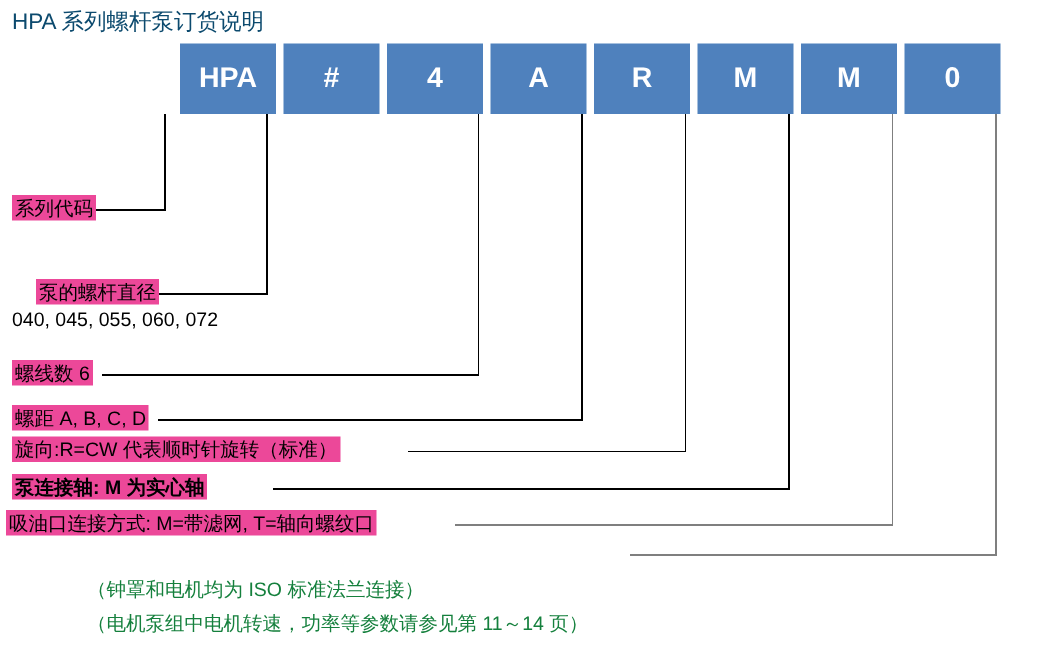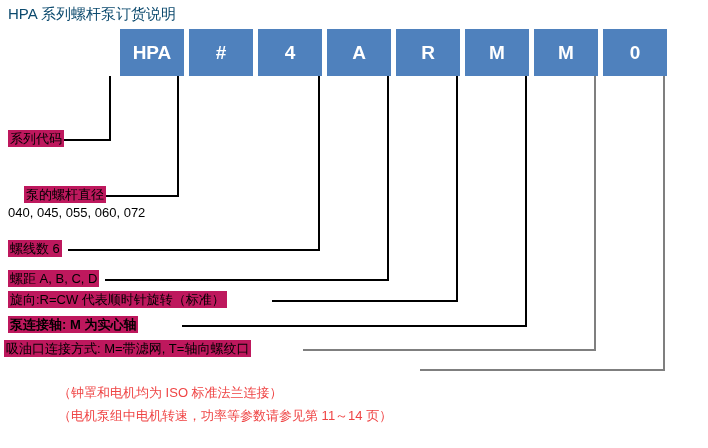--- a/index.html
+++ b/index.html
@@ -38,29 +38,29 @@
 
   
   .label{
     position:absolute;
     font-size:13px;
     line-height:16px;
     white-space:nowrap;
     color:#000;
   }
   .label .hl{
-    background:#be185d;
+    background:#ec4899;
     padding:1px 2px;
   }
   .note{
     position:absolute;
     font-size:13px;
     line-height:16px;
     white-space:nowrap;
-    color:#ef4444;
+    color:#15803d;
   }
 </style>
 </head>
 <body>
 
 <div id="page">
 
   <div class="title">HPA 系列螺杆泵订货说明</div>
 
   <div class="code-row">

